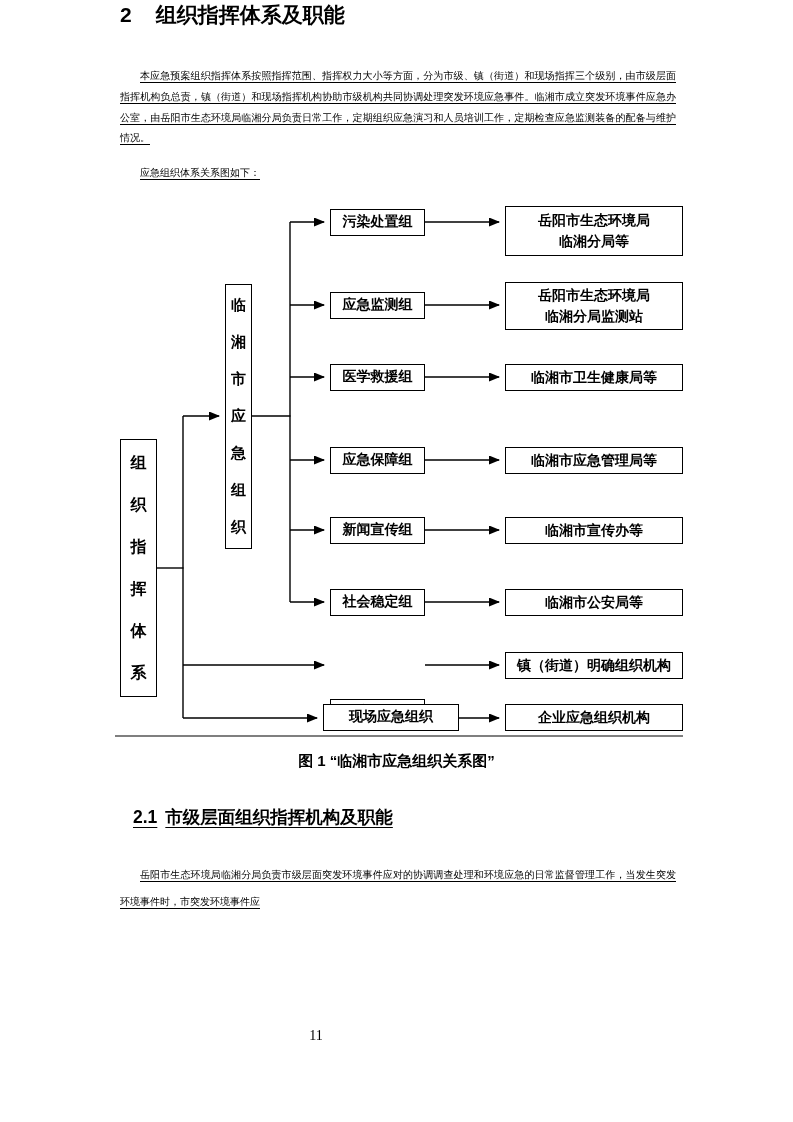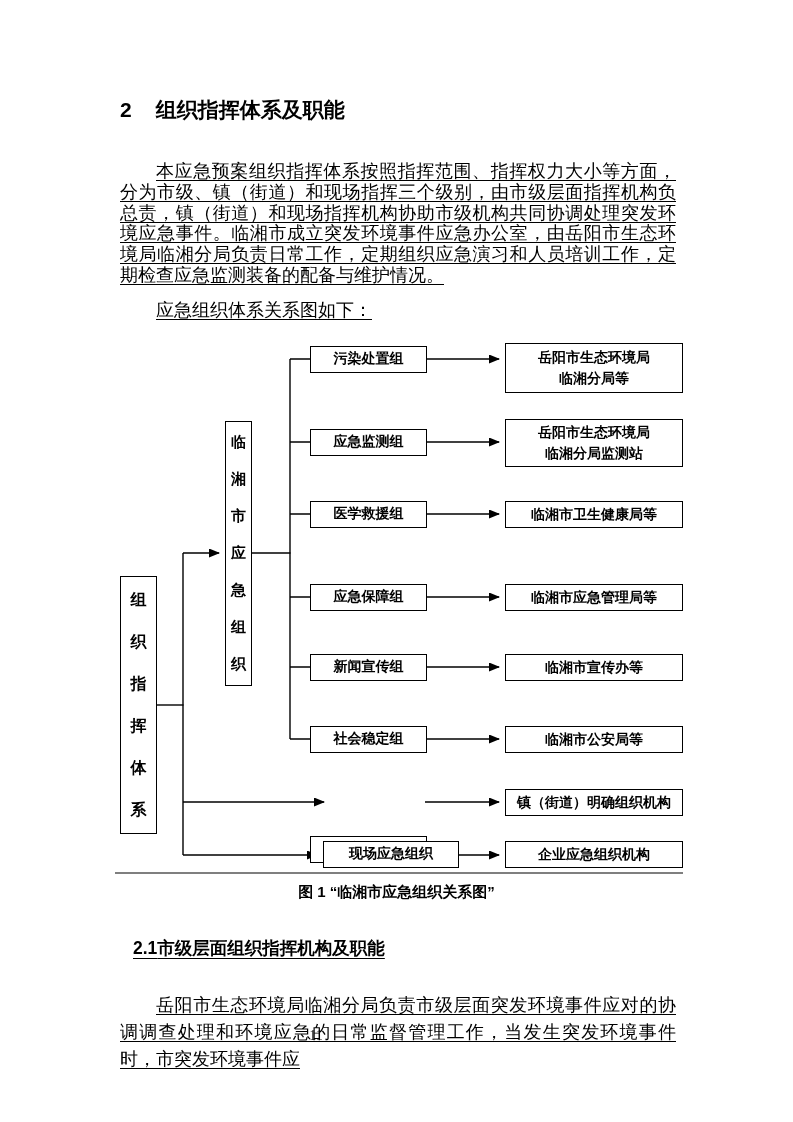--- a/index.html
+++ b/index.html
@@ -1,50 +1,50 @@
 <!DOCTYPE html>
 <html><head>
 <meta charset="utf-8">
 <style>
   * { margin: 0; padding: 0; box-sizing: border-box; }
   html, body { background: #ffffff; }
   body { width: 793px; height: 1122px; font-family: "Liberation Serif", "DejaVu Serif", serif; color: #000; }
 
-  .page { position: relative; width: 793px; height: 1122px; background: #fff; overflow: hidden; padding-top: 95px; }
+  .page { position: relative; width: 793px; height: 1122px; background: #fff; overflow: hidden; }
 
   h1.chapter {
     margin-left: 120px;
     font-family: "Liberation Sans", "DejaVu Sans", sans-serif;
     font-size: 21px; font-weight: bold; line-height: 30px;
   }
   h1.chapter .num { margin-right: 24px; }
 
   p.body {
     margin: 0 117px 0 120px;
-    font-size: 18px; line-height: 20.8px;
+    font-size: 10px; line-height: 20.8px;
     text-align: justify; text-indent: 2em;
     text-decoration: underline; text-underline-offset: 3px; text-decoration-thickness: 1px;
   }
   p.intro { margin-top: 36px; }
   p.lead  { margin-top: 14px; }
 
   .diagram { position: relative; width: 793px; height: 540px; margin-top: 18px; }
   .diagram svg { position: absolute; left: 0; top: 0; }
 
   .vbox {
     position: absolute; border: 1px solid #000; background: #fff;
     display: flex; align-items: center; justify-content: center;
     white-space: pre-line; text-align: center;
     font-size: 16px; font-weight: 600;
   }
   .vroot { left: 120px; top: 237px; width: 37px; height: 258px; line-height: 42px; }
   .vhub  { left: 225px; top: 82px;  width: 27px; height: 265px; line-height: 37px; font-size: 15px; }
 
   .gbox {
-    position: absolute; left: 310px; width: 117px; height: 27px;
+    position: absolute; left: 330px; width: 95px; height: 27px;
     border: 1px solid #000; background: #fff;
     display: flex; align-items: center; justify-content: center;
     font-size: 14px; font-weight: 600;
   }
   .g1 { top: 7px; }  .g2 { top: 90px; }  .g3 { top: 162px; } .g4 { top: 245px; }
   .g5 { top: 315px; } .g6 { top: 387px; } .g7 { top: 450px; margin-top: 47px; }
   .g8 { top: 502px; left: 323px; width: 136px; }
 
   .rbox {
     position: absolute; left: 505px; width: 178px; height: 27px;
@@ -52,32 +52,32 @@
     display: flex; align-items: center; justify-content: center;
     font-size: 14px; font-weight: 600; text-align: center;
     white-space: pre-line; line-height: 21px;
   }
   .r1 { top: 4px;  height: 50px; }
   .r2 { top: 80px; height: 48px; }
   .r3 { top: 162px; } .r4 { top: 245px; } .r5 { top: 315px; }
   .r6 { top: 387px; } .r7 { top: 450px; } .r8 { top: 502px; }
 
   .caption {
-    margin-top: 4px; width: 793px; text-align: center;
+    margin-top: 10px; width: 793px; text-align: center;
     font-family: "Liberation Sans", "DejaVu Sans", sans-serif;
     font-size: 15px; font-weight: bold;
   }
 
   h2.section {
     margin: 34px 0 0 133px;
     font-family: "Liberation Sans", "DejaVu Sans", sans-serif;
     font-size: 17.5px; font-weight: bold;
     text-decoration: underline; text-underline-offset: 4px; text-decoration-thickness: 1px;
   }
-  h2.section .num { }
+  h2.section .num { margin-right: 8px; }
 
   p.closing { margin-top: 32px; line-height: 27px; }
 
   .page-number {
     position: absolute; left: 0; top: 1028px; width: 632px;
     text-align: center; font-size: 14px;
   }
 </style>
 </head>
 <body>

